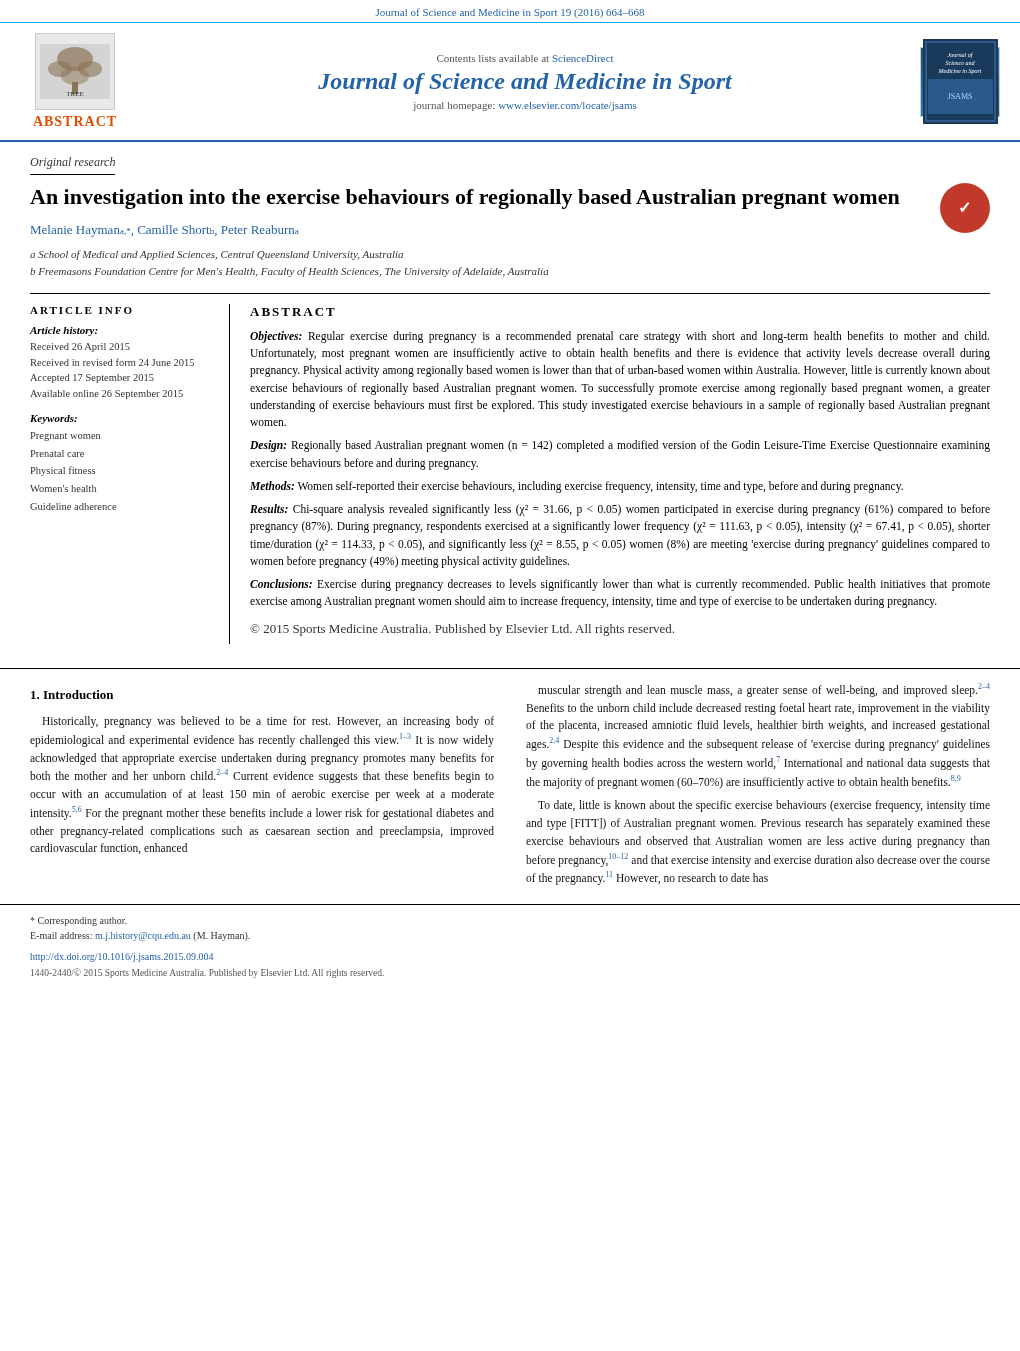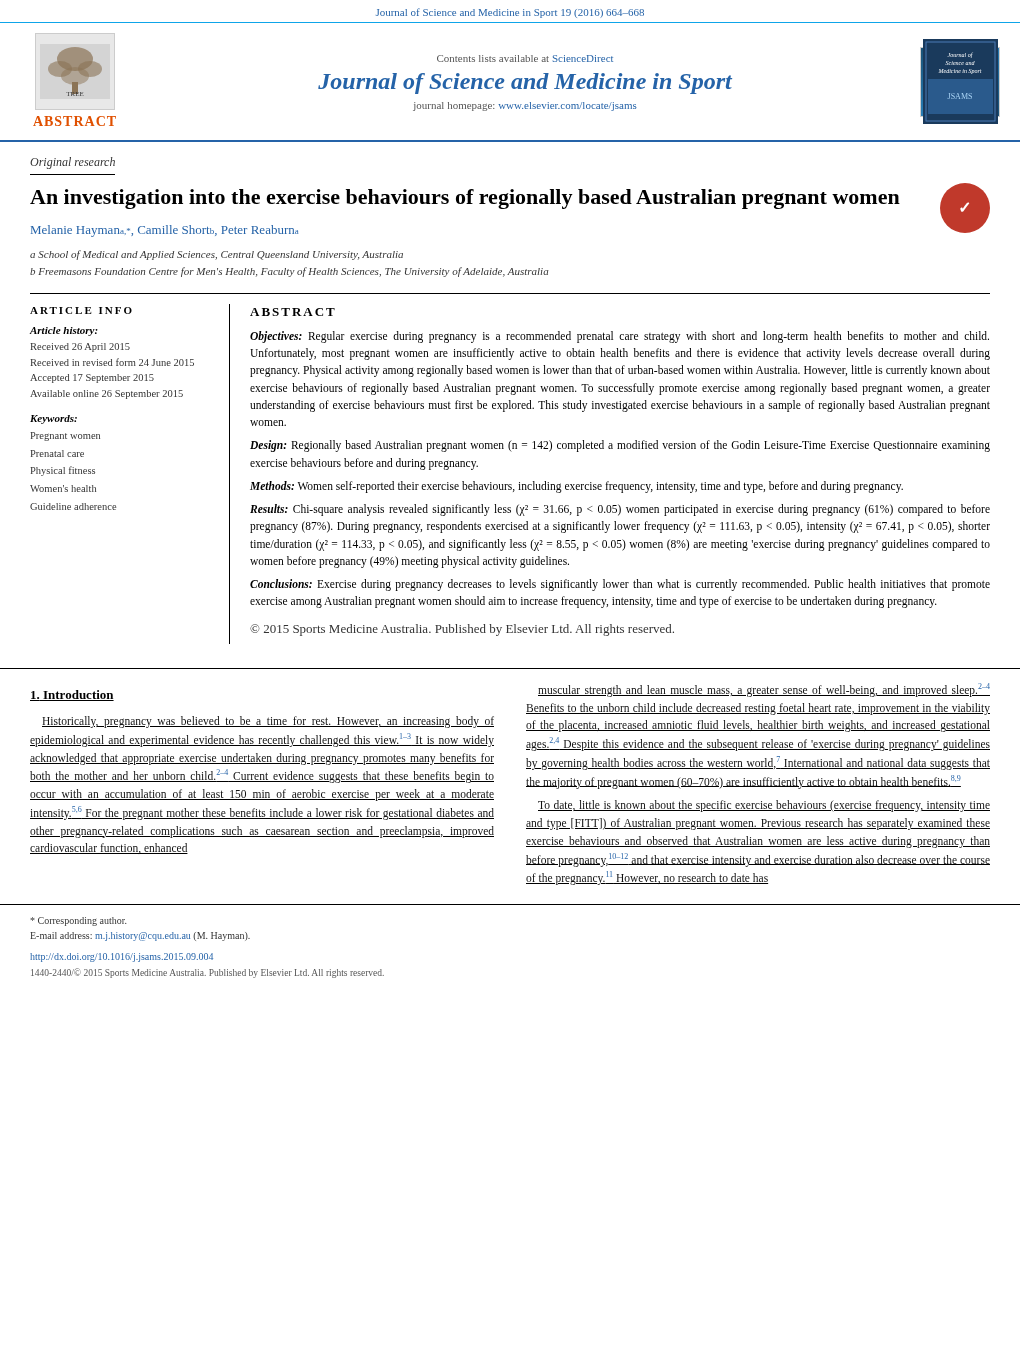--- a/index.html
+++ b/index.html
@@ -210,21 +210,20 @@
     }
     .divider {
       border: none;
       border-top: 1px solid #000;
       margin: 12px 0;
     }
     .body-columns {
       display: flex;
       gap: 32px;
       padding: 0 30px;
-      text-decoration: underline;
     }
     .body-col {
       flex: 1;
       font-size: 11.5px;
       line-height: 1.55;
       text-align: justify;
     }
     .section-heading {
       font-size: 13px;
       font-weight: bold;

